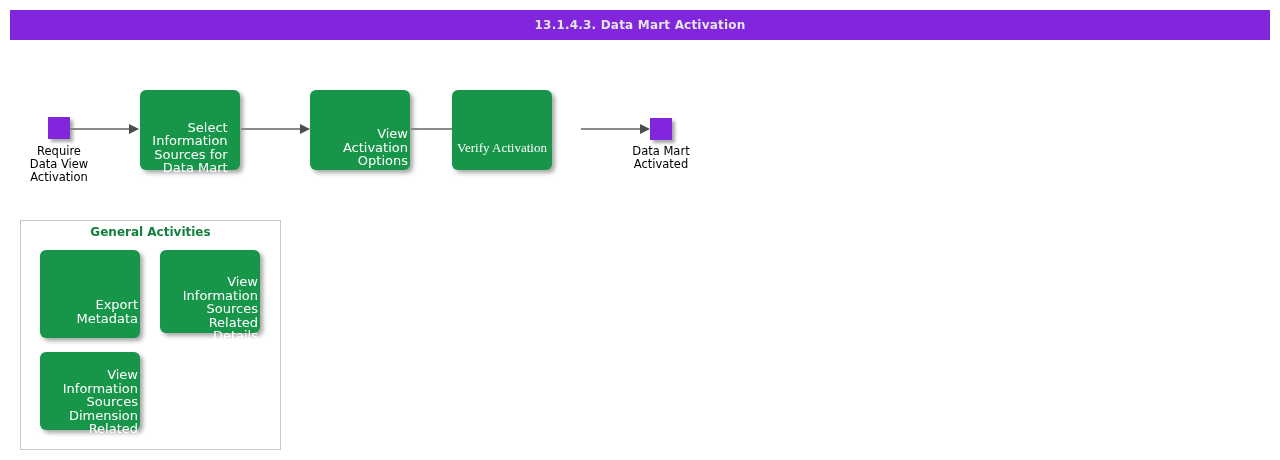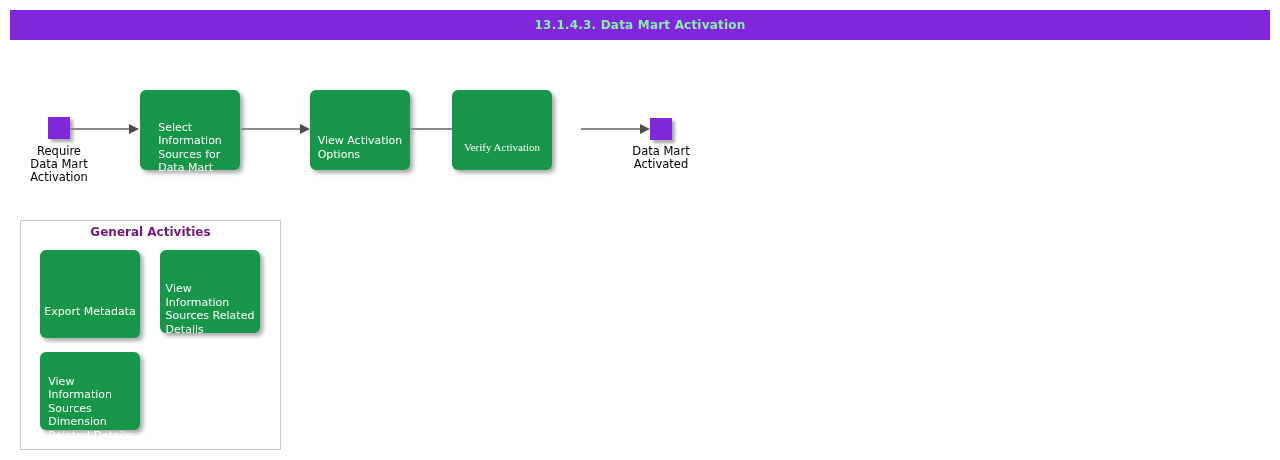--- a/index.html
+++ b/index.html
@@ -11,21 +11,21 @@
   }
   #stage { position: absolute; left: 0; top: 0; width: 1280px; height: 460px; }
 
   
   .title-bar {
     position: absolute; left: 10px; top: 10px; width: 1260px; height: 30px;
     background: #8226DD;
     display: flex; align-items: center; justify-content: center;
   }
   .title-bar .title-text {
-    color: #86efac; font-size: 12px; font-weight: bold; letter-spacing: 0.2px;
+    color: #e5e5e5; font-size: 12px; font-weight: bold; letter-spacing: 0.2px;
   }
 
   
   .event-square {
     position: absolute; width: 22px; height: 22px;
     background: #8226DD;
     box-shadow: 3px 3px 3px rgba(140,140,140,0.75);
   }
   .sq-start { left: 48px; top: 117px; }
   .sq-end   { left: 650px; top: 118px; }
@@ -42,22 +42,22 @@
 
   
   .activity-box {
     position: absolute; width: 100px; height: 80px;
     background: #17964A; border-radius: 6px;
     box-shadow: 3px 3px 4px rgba(130,130,130,0.7);
     display: flex; align-items: center; justify-content: center;
     cursor: pointer;
   }
   .activity-box .activity-label {
-    color: #ffffff; font-size: 11px; line-height: 13.5px;
-    text-align: left; white-space: pre-line; padding: 2px; margin-top: 35px;
+    color: #ffffff; font-size: 13px; line-height: 13.5px;
+    text-align: right; white-space: pre-line; padding: 2px; margin-top: 35px;
   }
   .step-1 { left: 140px; top: 90px; }
   .step-2 { left: 310px; top: 90px; }
   .step-3 { left: 452px; top: 90px; font-family: Liberation Serif, serif; }
 
   
   .arrow-line {
     position: absolute; height: 2px; background: #8a8a8a; top: 128px;
   }
   .arrow-head {
@@ -71,38 +71,38 @@
   .al-3 { left: 411px; width: 60px; }  .ah-3 { left: 470px; }
   .al-4 { left: 581px; width: 60px; }  .ah-4 { left: 640px; }
 
   
   .ga-panel {
     position: absolute; left: 20px; top: 220px; width: 261px; height: 230px;
     background: #ffffff; border: 1px solid #c8c8c8;
   }
   .ga-title {
     position: absolute; left: 20px; top: 225px; width: 261px;
-    text-align: center; font-size: 12px; font-weight: bold; color: #701a75;
+    text-align: center; font-size: 12px; font-weight: bold; color: #15803d;
   }
   .ga-1 { left: 40px;  top: 250px; height: 88px; }
   .ga-2 { left: 160px; top: 250px; height: 83px; }
   .ga-3 { left: 40px;  top: 352px; height: 78px; }
 </style>
 </head>
 <body>
 
 <div id="stage">
 
   <div class="title-bar">
     <span class="title-text">13.1.4.3. Data Mart Activation</span>
   </div>
 
   <div class="event-square sq-start"></div>
   <div class="event-label lbl-start">Require
-Data Mart
+Data View
 Activation</div>
 
   <div class="arrow-line al-1"></div>
   <div class="arrow-head ah-1"></div>
 
   <div class="activity-box step-1">
     <span class="activity-label">Select
 Information
 Sources for
 Data Mart</span>

